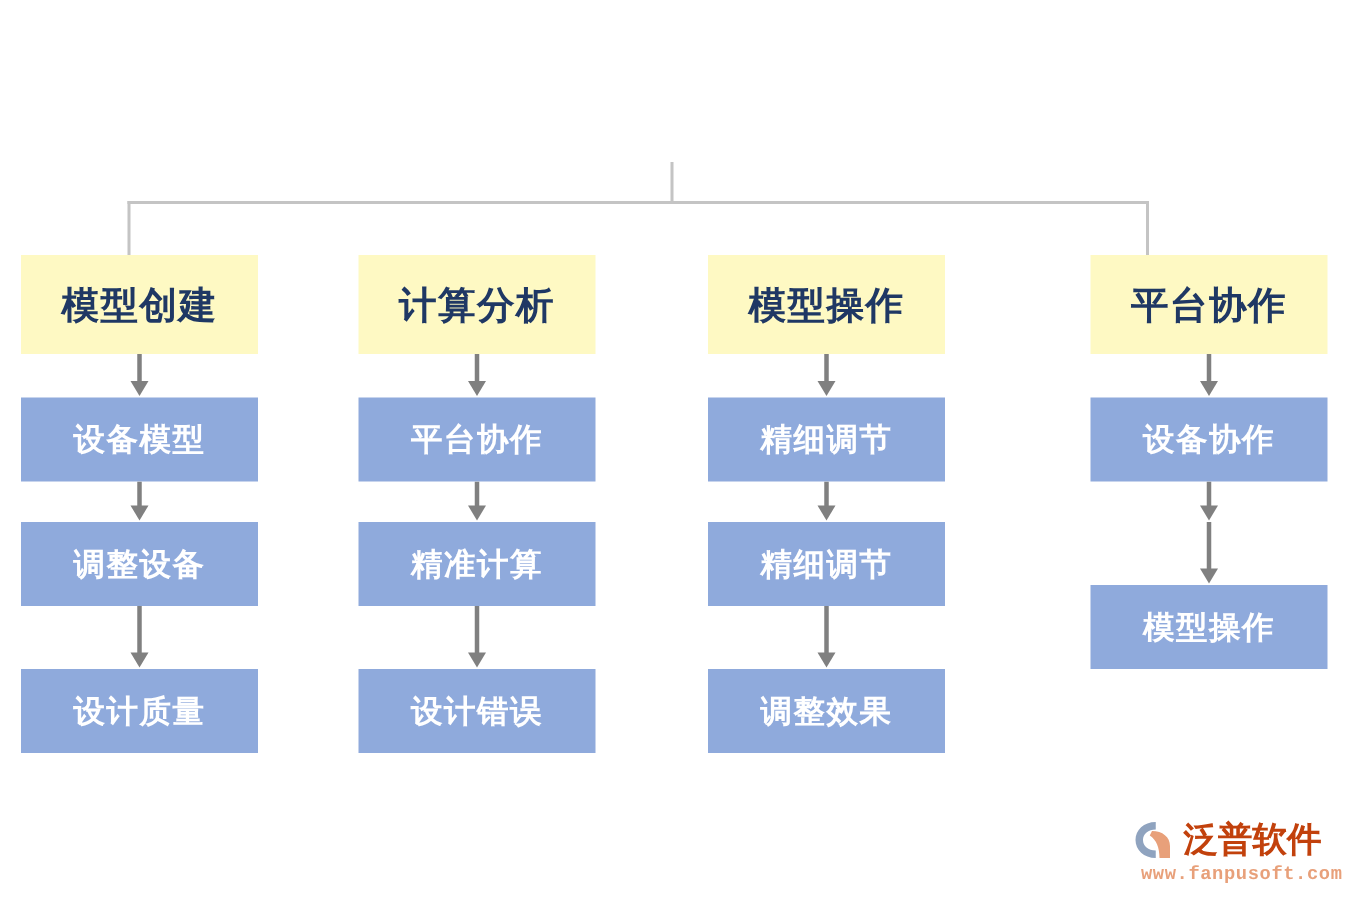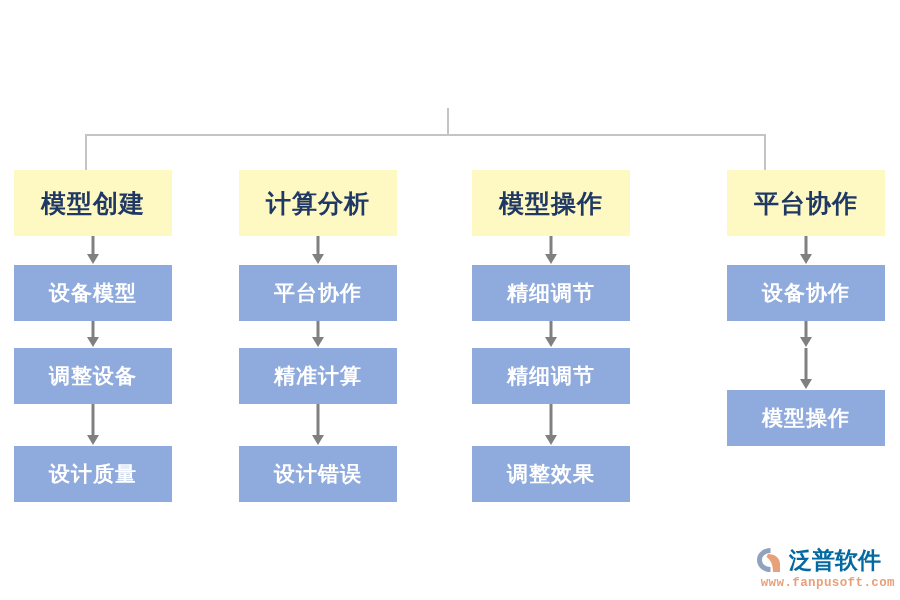--- a/index.html
+++ b/index.html
@@ -129,21 +129,21 @@
   .logo-row {
     display: flex;
     align-items: center;
     gap: 4px;
     height: 30px;
   }
   .logo-mark { width: 30px; height: 28px; flex: 0 0 auto; }
   .logo-word {
     font-size: 23px;
     font-weight: 700;
-    color: #0369a1;
+    color: #c2410c;
     letter-spacing: 0px;
     font-family: "DejaVu Sans", "Liberation Sans", sans-serif;
     line-height: 28px;
   }
   .logo-url {
     margin-top: 1px;
     font-size: 12.5px;
     font-weight: 700;
     color: #e8a07a;
     letter-spacing: 0.4px;

